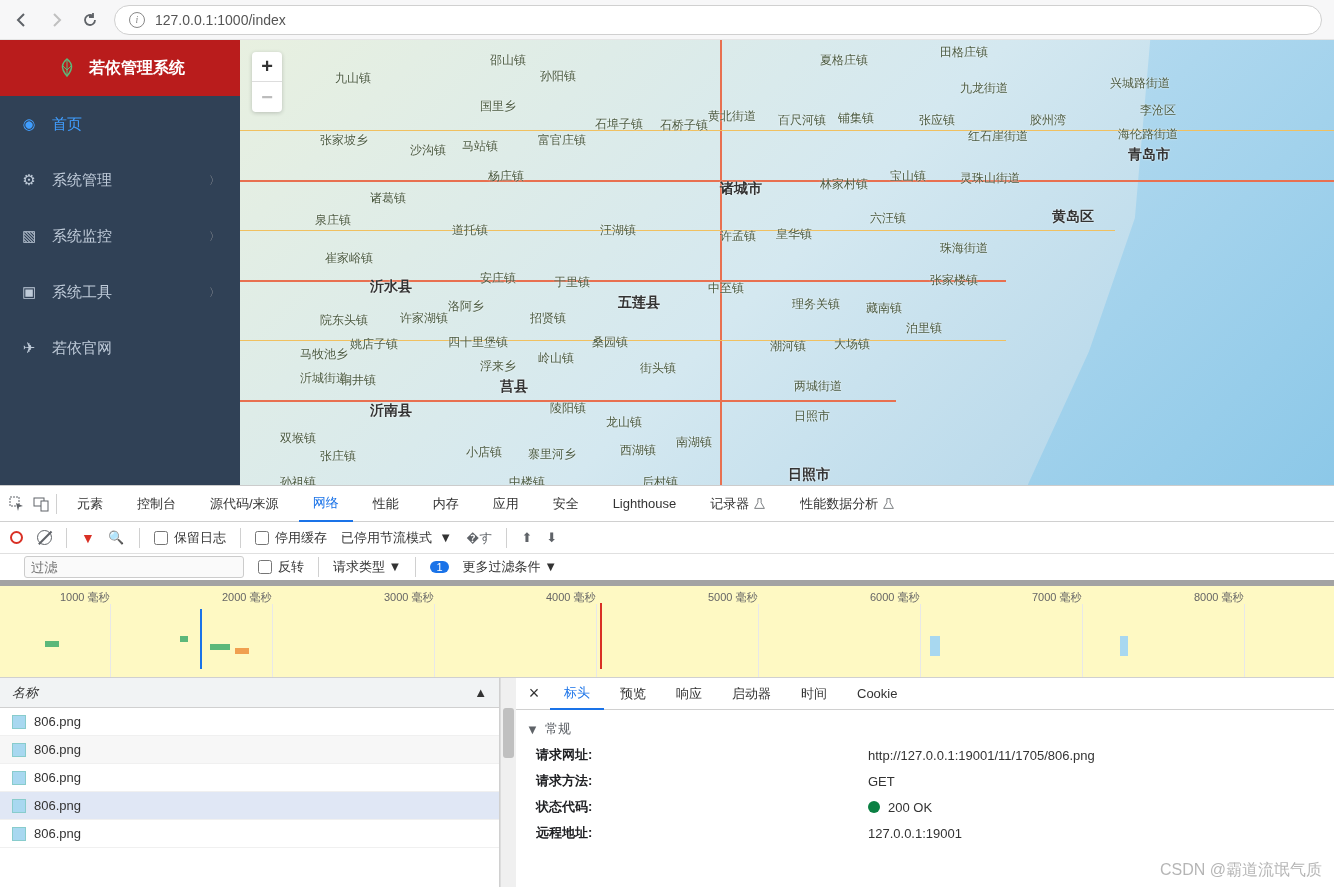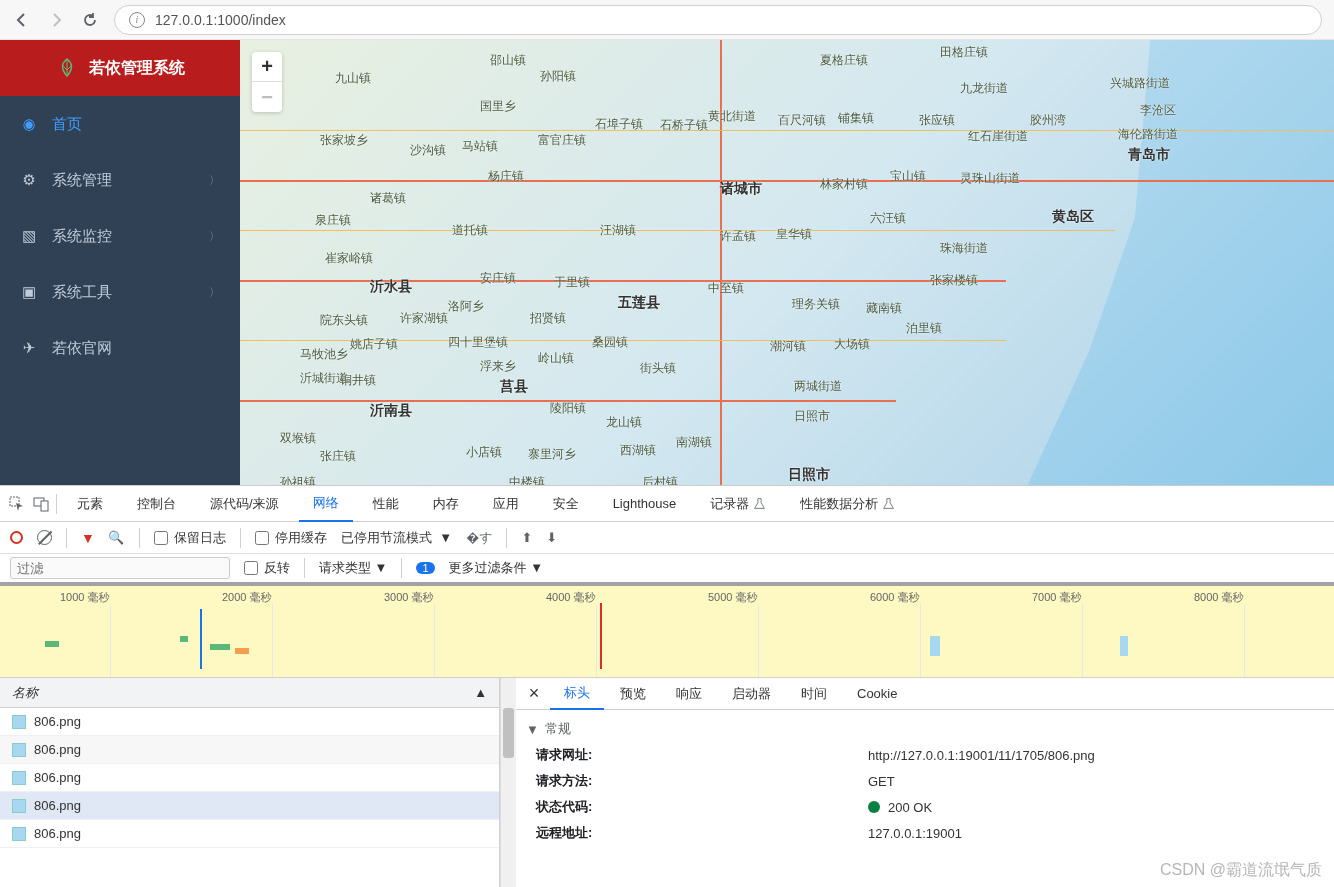--- a/index.html
+++ b/index.html
@@ -39,21 +39,21 @@
 .dt-tab.active { color: #1a73e8; border-bottom: 2px solid #1a73e8; }
 .dt-icon { width: 18px; height: 18px; display: flex; align-items: center; justify-content: center; }
 .dt-toolbar { height: 32px; display: flex; align-items: center; padding: 0 10px; gap: 14px; border-bottom: 1px solid #e0e0e0; }
 .rec { width: 13px; height: 13px; border: 2px solid #d93025; border-radius: 50%; }
 .clear { width: 15px; height: 15px; border: 1.5px solid #5f6368; border-radius: 50%; position: relative; }
 .clear::after { content: ''; position: absolute; width: 18px; height: 1.5px; background: #5f6368; transform: rotate(-45deg); top: 6px; left: -2px; }
 .filter-ico { color: #d93025; font-size: 14px; }
 .sep { width: 1px; height: 20px; background: #d0d0d0; }
 .chk { display: flex; align-items: center; gap: 6px; }
 .chk input { width: 14px; height: 14px; }
-.filter-row { height: 32px; display: flex; align-items: center; padding: 0 10px; gap: 14px; border-bottom: 4px solid #a3a3a3; }
+.filter-row { height: 32px; display: flex; align-items: center; padding: 0 24px; gap: 14px; border-bottom: 6px solid #a3a3a3; }
 .filter-input { width: 220px; height: 22px; border: 1px solid #ccc; border-radius: 3px; padding: 0 6px; background: #fafafa; }
 .badge { background: #1a73e8; color: #fff; border-radius: 8px; padding: 0 6px; font-size: 11px; }
 .timeline { height: 92px; border-bottom: 1px solid #d0d0d0; position: relative; background: #fef9c3; }
 .tl-tick { position: absolute; top: 4px; font-size: 11px; color: #666; }
 .tl-line { position: absolute; top: 18px; bottom: 0; border-left: 1px solid #e8e8e8; }
 .tl-mark { position: absolute; width: 3px; bottom: 8px; }
 .split { flex: 1; display: flex; overflow: hidden; }
 .req-list { width: 500px; border-right: 1px solid #d0d0d0; overflow-y: auto; position: relative; }
 .req-head { height: 30px; display: flex; align-items: center; padding: 0 12px; border-bottom: 1px solid #d0d0d0; font-weight: 500; background: #f1f3f4; justify-content: space-between; font-style: italic; }
 .req-item { height: 28px; display: flex; align-items: center; padding: 0 12px; gap: 8px; cursor: pointer; border-bottom: 1px solid #f0f0f0; }

